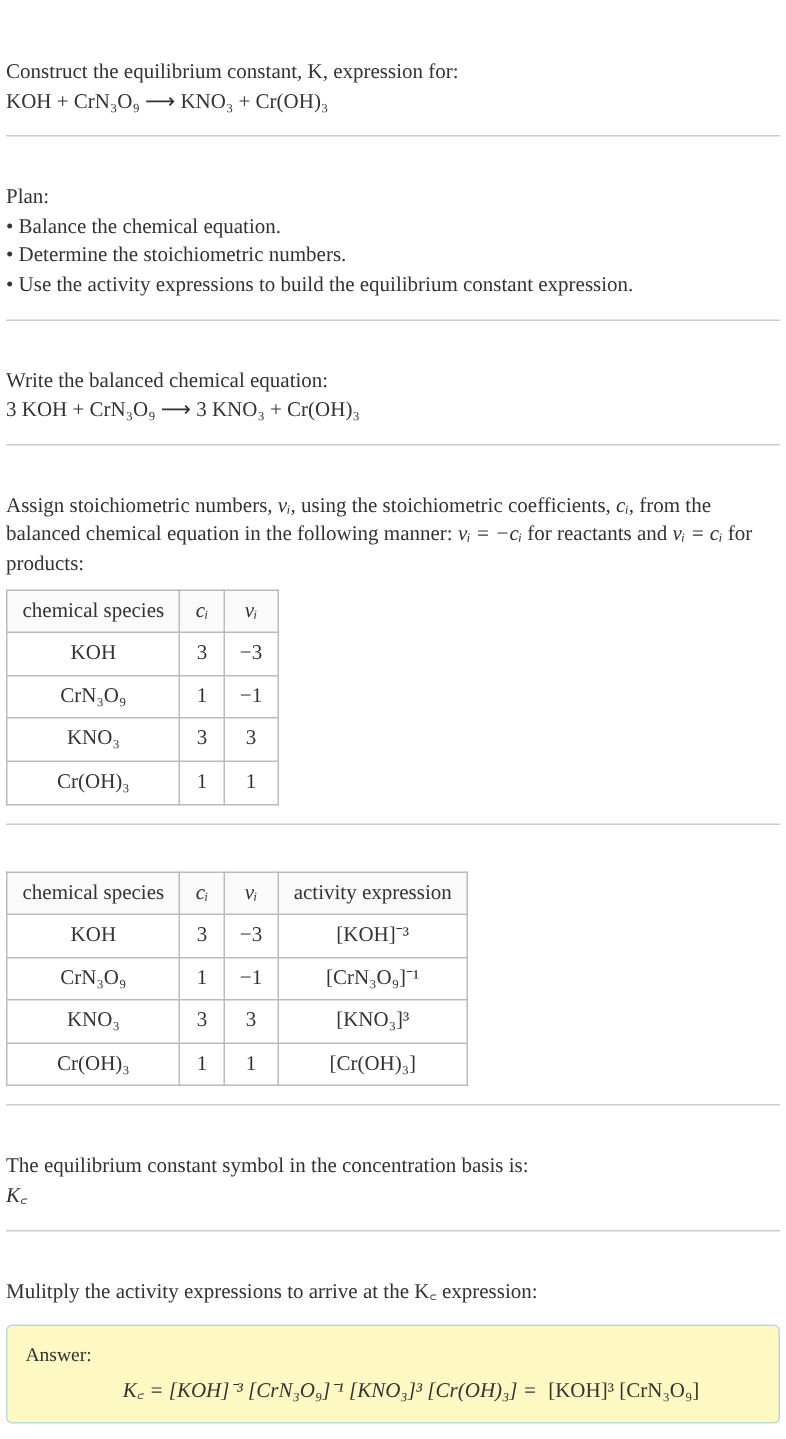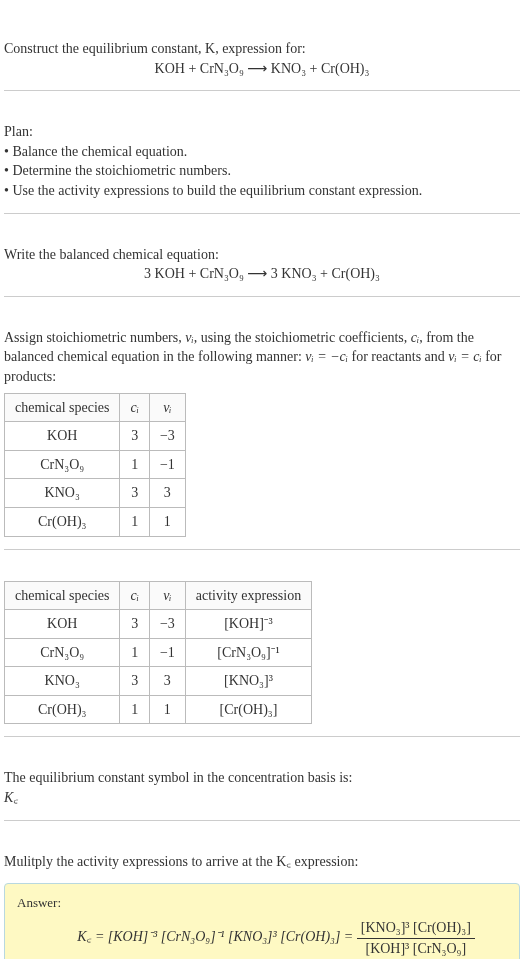--- a/index.html
+++ b/index.html
@@ -57,21 +57,20 @@
       border-radius: 4px;
       padding: 10px 12px;
       margin-top: 6px;
     }
     .answer-label {
       font-size: 13px;
       margin-bottom: 6px;
     }
     .formula {
       font-family: Georgia, serif;
-      text-align: center;
     }
     .eq-center {
       text-align: center;
       margin-top: 4px;
     }
     .frac {
       display: inline-block;
       vertical-align: middle;
       text-align: center;
     }
@@ -200,17 +199,16 @@
 <hr class="divider">
 
 <div class="section">
   <div>Mulitply the activity expressions to arrive at the K꜀ expression:</div>
 </div>
 
 <div class="answer-box">
   <div class="answer-label">Answer:</div>
   <div class="eq-center indent formula">
     <span class="italic">K꜀ = [KOH]⁻³ [CrN₃O₉]⁻¹ [KNO₃]³ [Cr(OH)₃] = </span><span class="frac">
-      <span class="num">[KNO₃]³ [Cr(OH)₃]</span>
       <span class="den">[KOH]³ [CrN₃O₉]</span>
     </span>
   </div>
 </div>
 
 </body></html>

